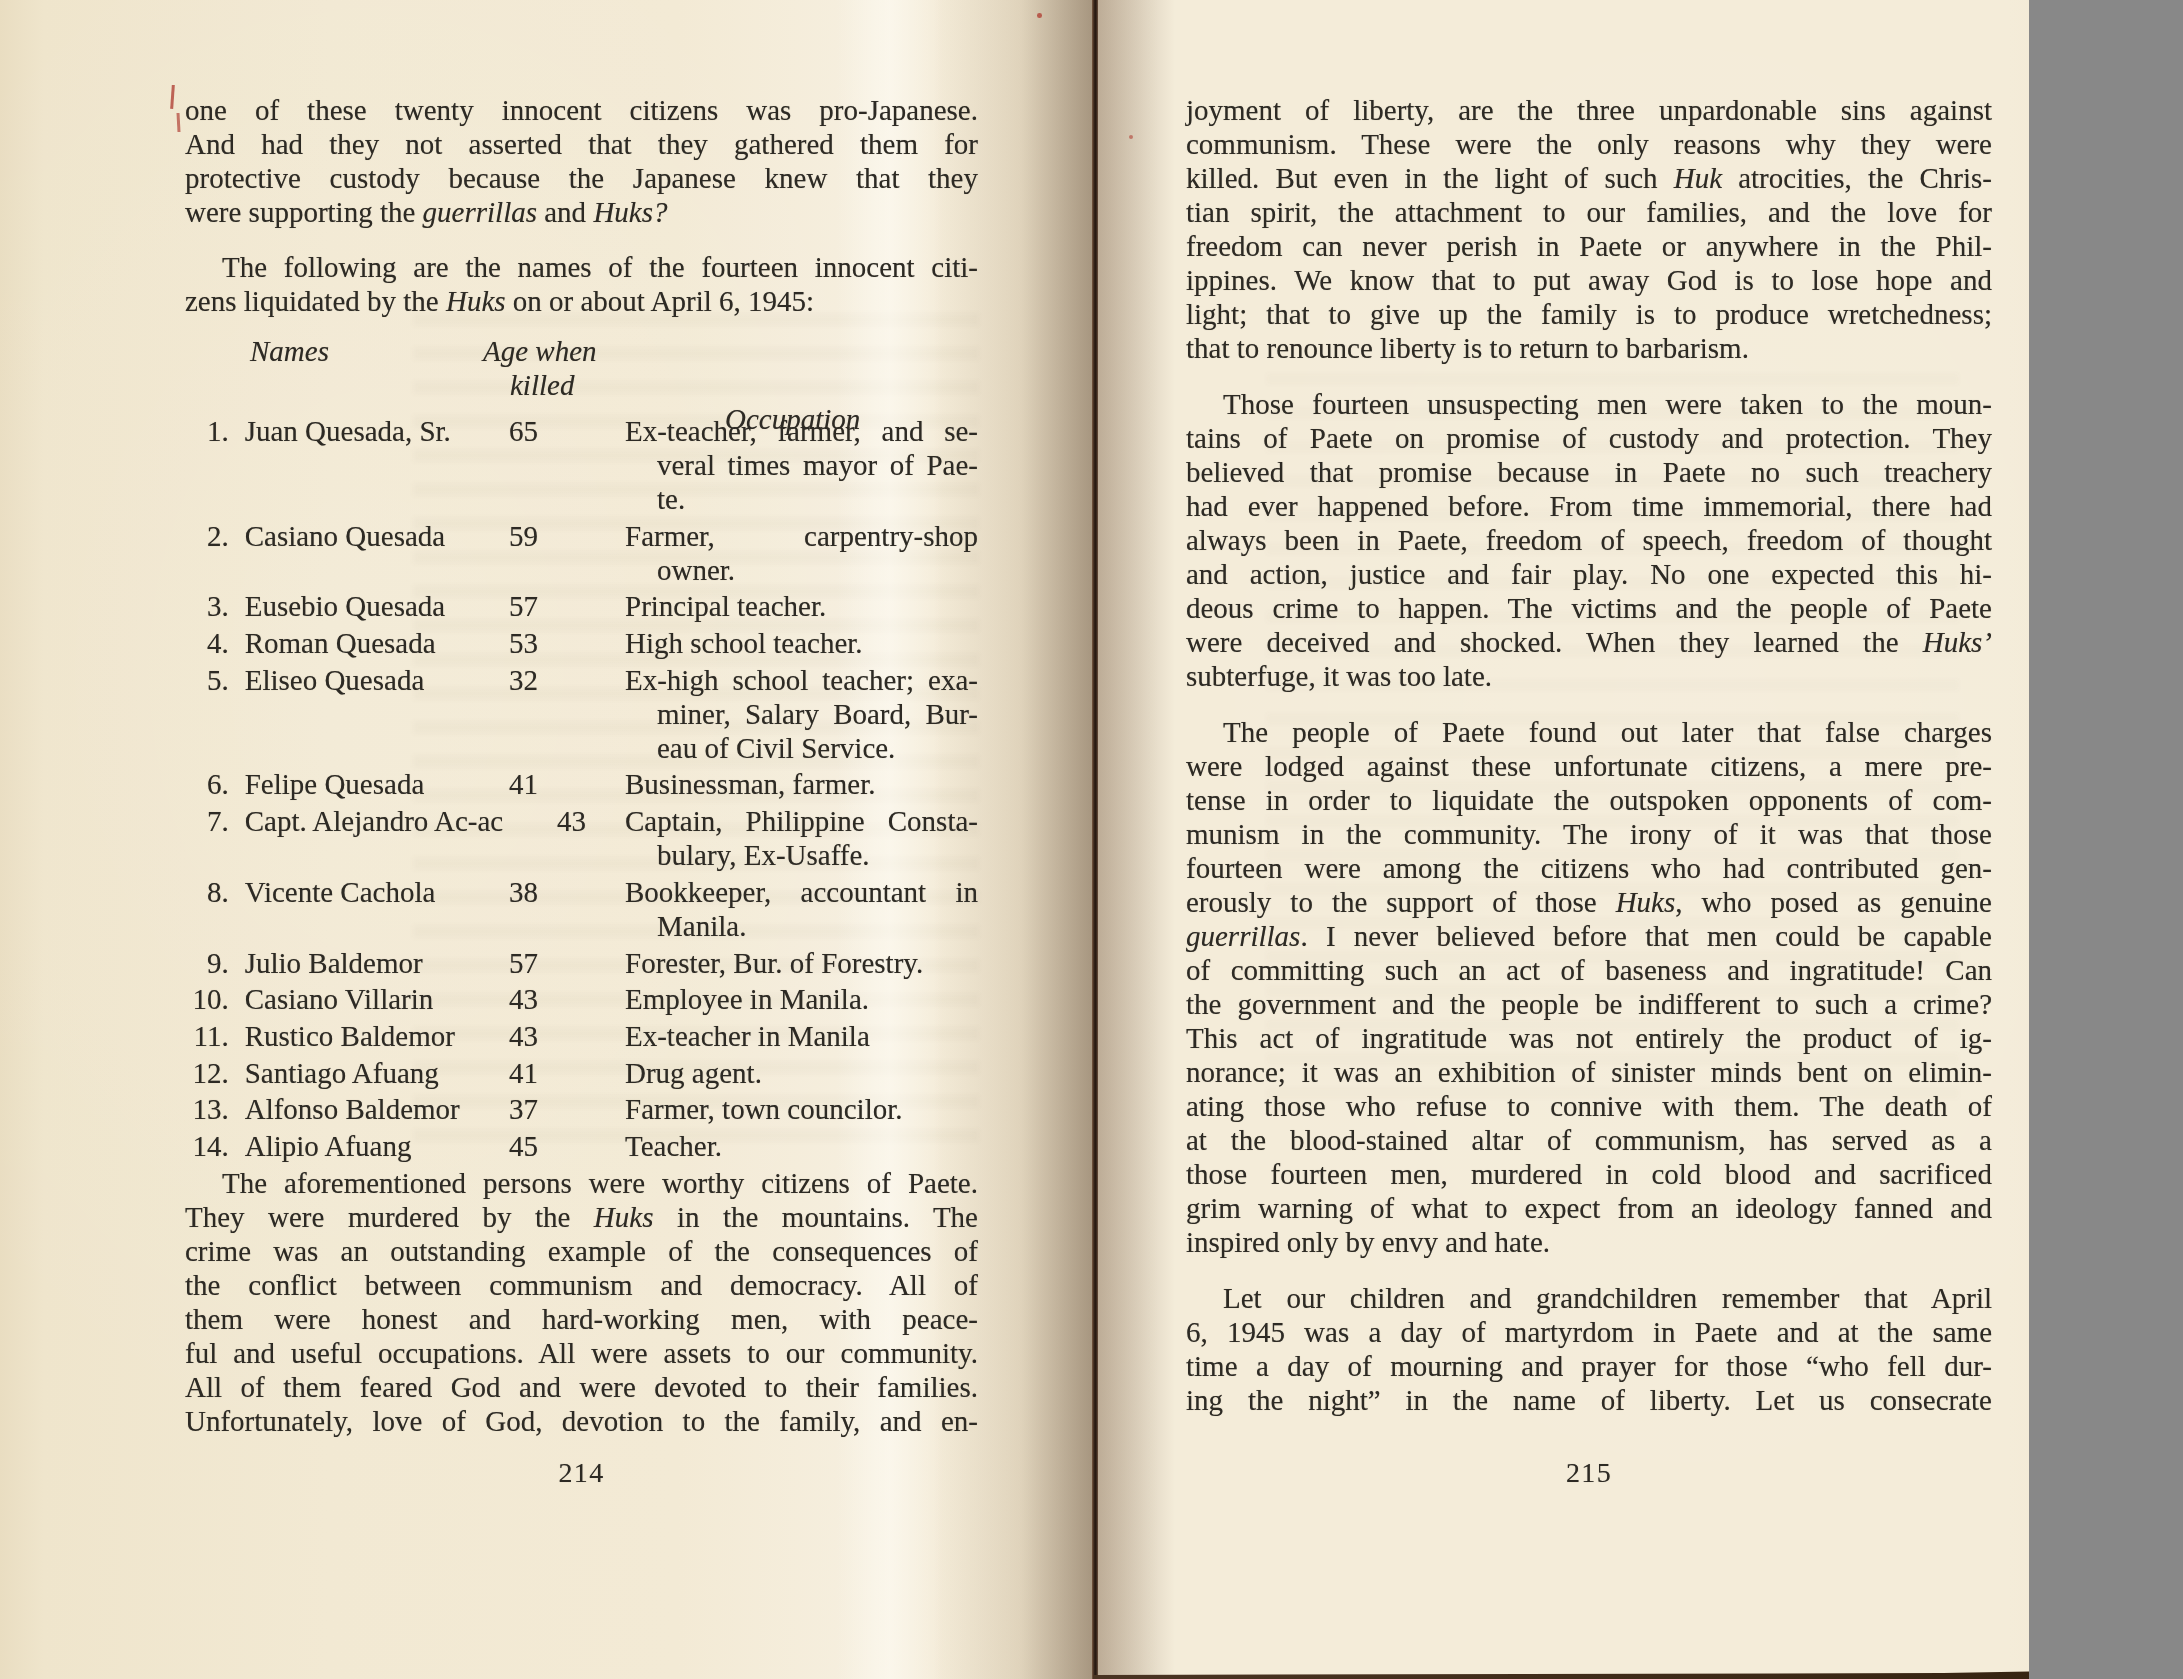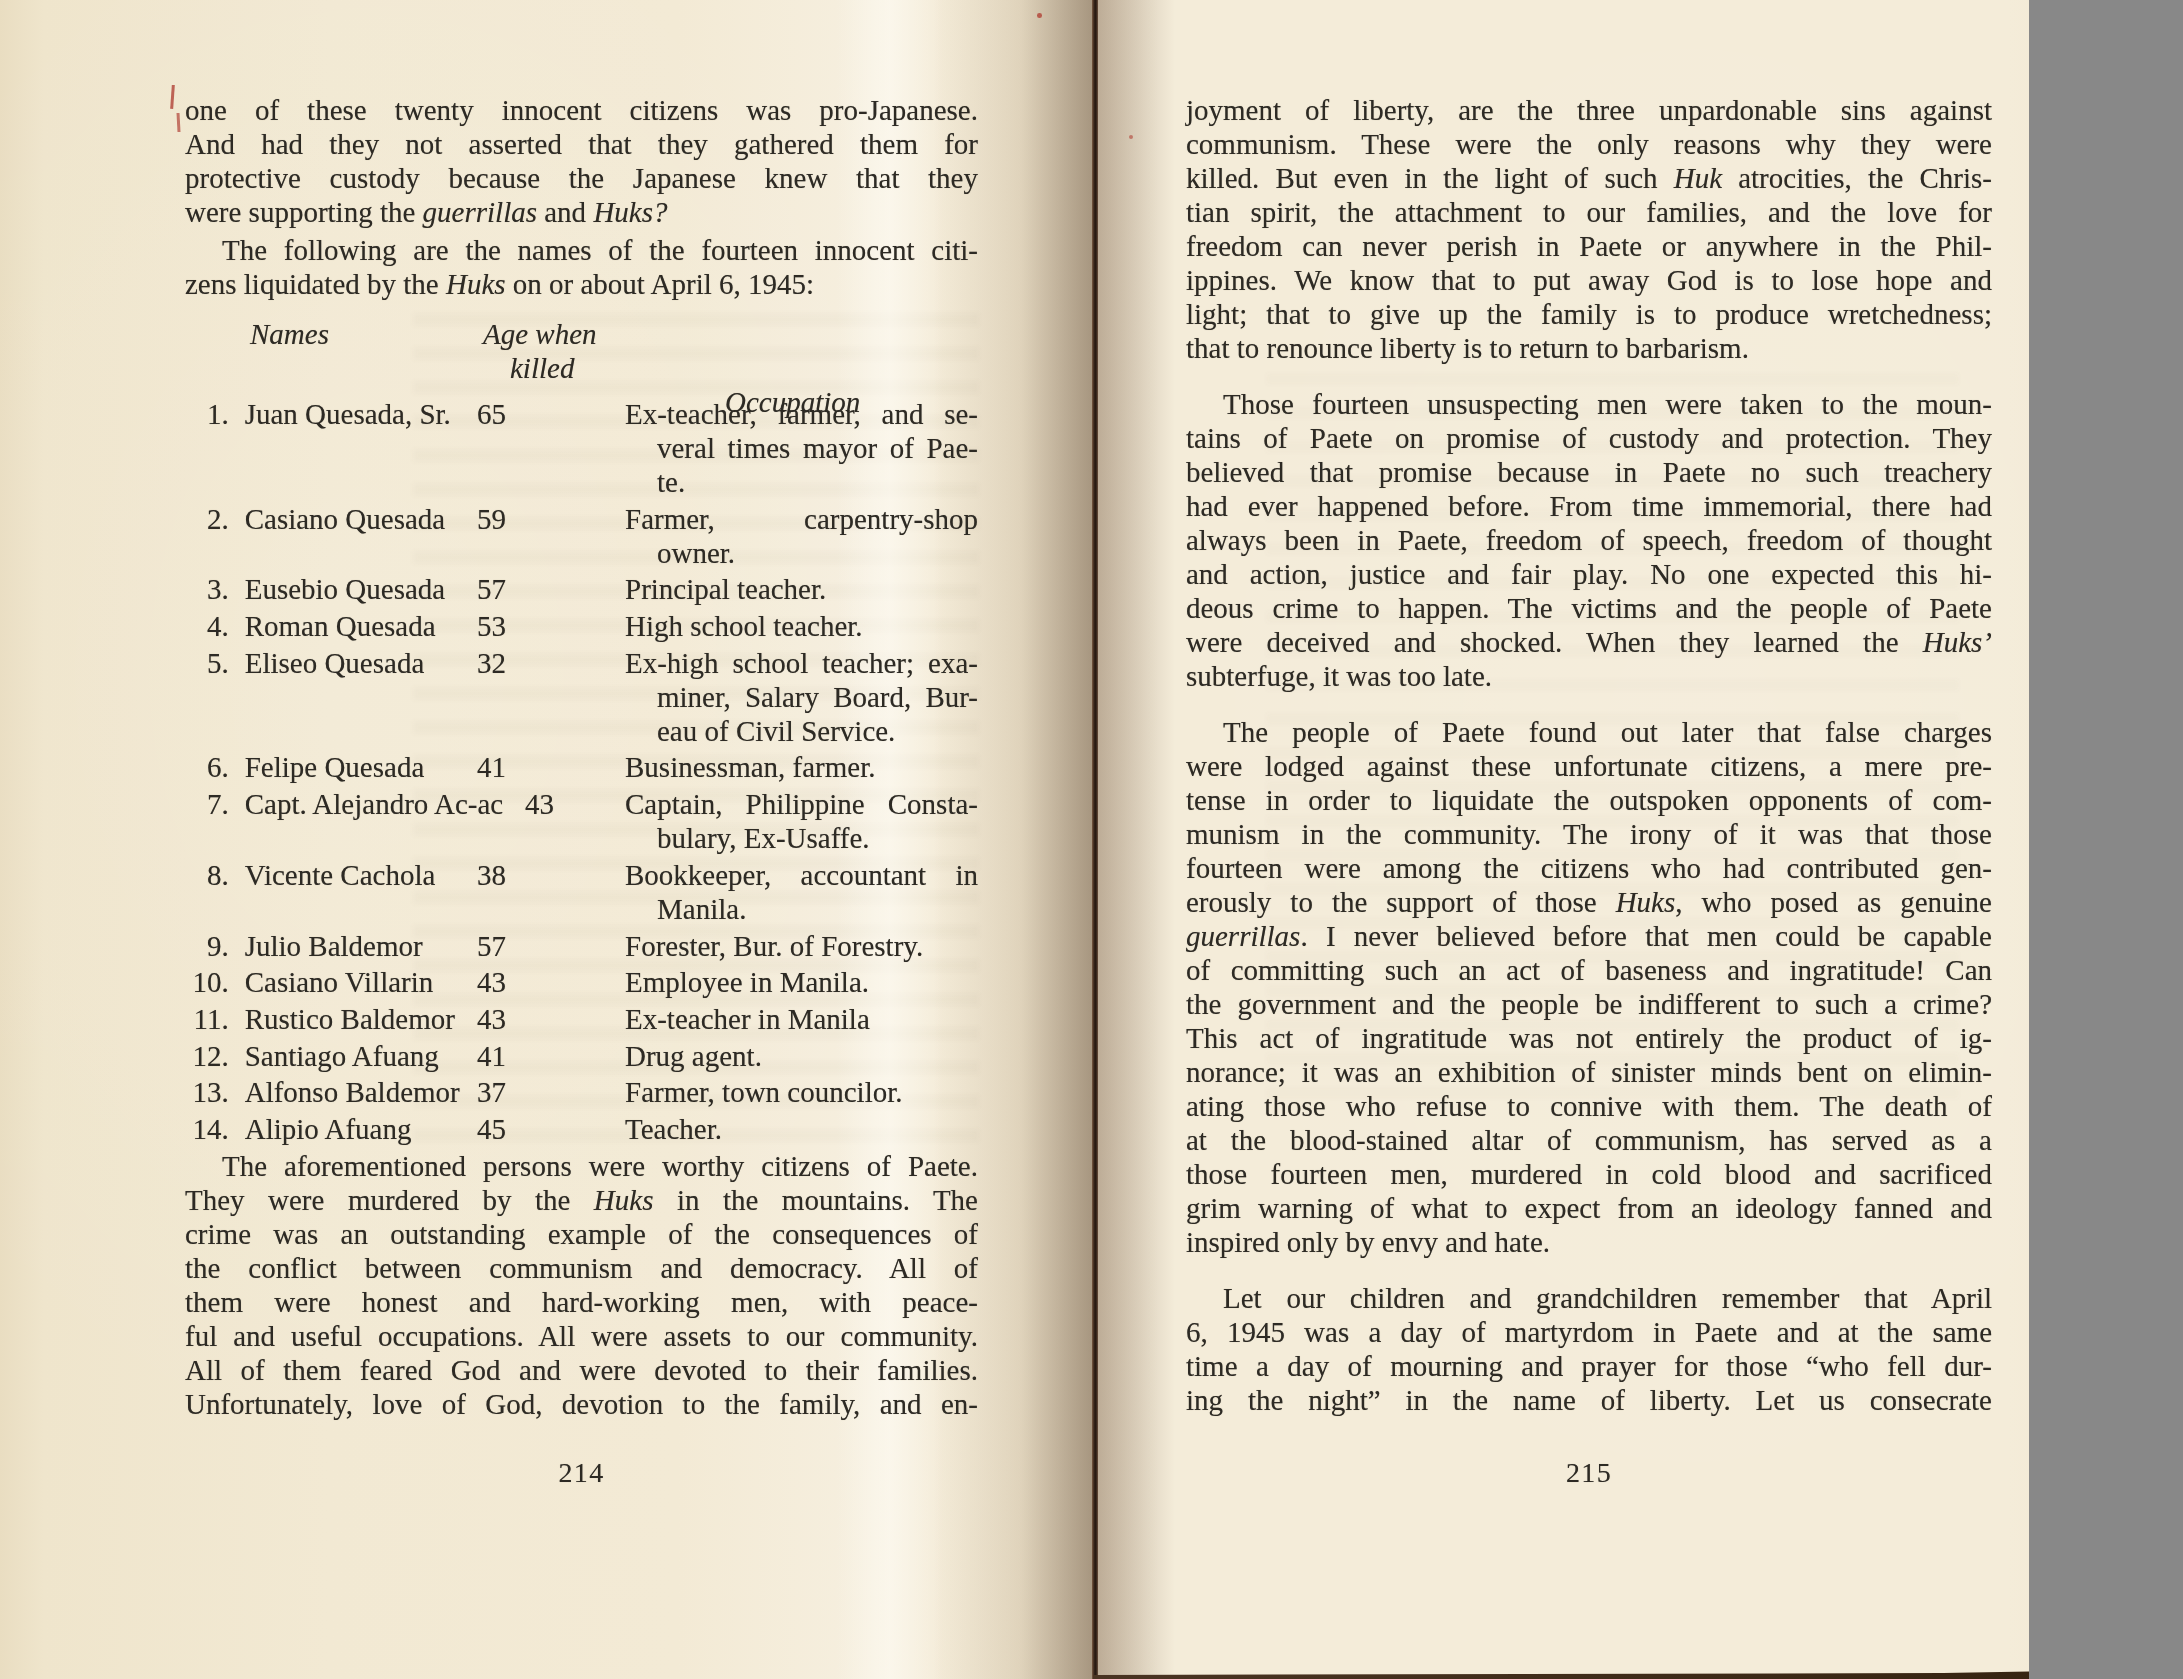--- a/index.html
+++ b/index.html
@@ -72,38 +72,38 @@
   .speck-a{left:171px;top:85px;width:3.3px;height:24px;opacity:.8;transform:rotate(4deg);}
   .speck-b{left:177px;top:113px;width:3.3px;height:18.7px;opacity:.7;transform:rotate(-3deg);}
   .speck-c{left:1037px;top:13.3px;width:4.7px;height:4.7px;border-radius:50%;opacity:.8;}
   .speck-d{left:1129px;top:135px;width:4px;height:4px;border-radius:50%;opacity:.6;}
   
   .text-col{position:absolute;font-size:29px;line-height:34px;
     text-shadow:0 0 0.7px rgba(45,42,36,0.45);}
   .text-col-left{left:185px;top:93px;width:793px;}
   .text-col-right{left:1186px;top:93px;width:806px;}
   .paragraph{margin:0;}
-  .text-col-left .paragraph + .paragraph{margin-top:4px;}
+  .text-col-left .paragraph + .paragraph{margin-top:21px;}
   .text-col-right .paragraph + .paragraph{margin-top:22px;}
   .tline{text-align:justify;text-align-last:justify;}
   .paragraph:not(.flush-last) .tline:last-child{text-align-last:left;}
   .paragraph.indent .tline:first-child{text-indent:37px;}
   
   .victims-table{margin-top:16px;}
   .thead{position:relative;height:68px;font-style:italic;}
   .thead span{position:absolute;white-space:nowrap;}
   .h-names{left:65px;top:0;}
   .h-agewhen{left:298px;top:0;}
   .h-killed{left:325px;top:34px;text-align:center;}
   .h-occupation{left:540px;top:34px;margin-top:34px;}
   .trows{margin-top:12px;}
   .trow{display:grid;grid-template-columns:45px 247px 93px 1fr;margin-bottom:2.7px;}
   .cell-num{text-align:right;padding-right:1.3px;}
   .cell-name{white-space:nowrap;padding-left:14.7px;}
-  .cell-age{text-align:left;}
+  .cell-age{text-align:center;}
   .trow:nth-child(7) .cell-age{transform:translateX(48px);}
   .cell-occ{padding-left:55px;}
   .occ-line{text-align:justify;text-align-last:justify;}
   .occ-line:last-child{text-align-last:left;}
   .occ-line.cont{padding-left:32px;}
   
   .pagenum{position:absolute;top:1457px;font-size:28px;letter-spacing:1.3px;text-align:center;
     text-shadow:0 0 0.7px rgba(45,42,36,0.45);}
   .pagenum-left{left:185px;width:793px;}
   .pagenum-right{left:1186px;width:806px;}

